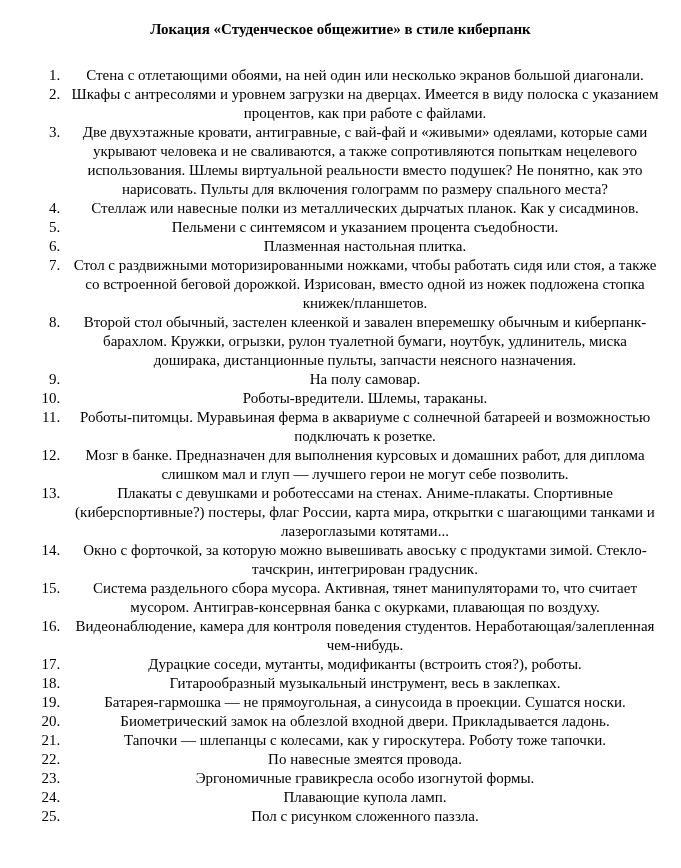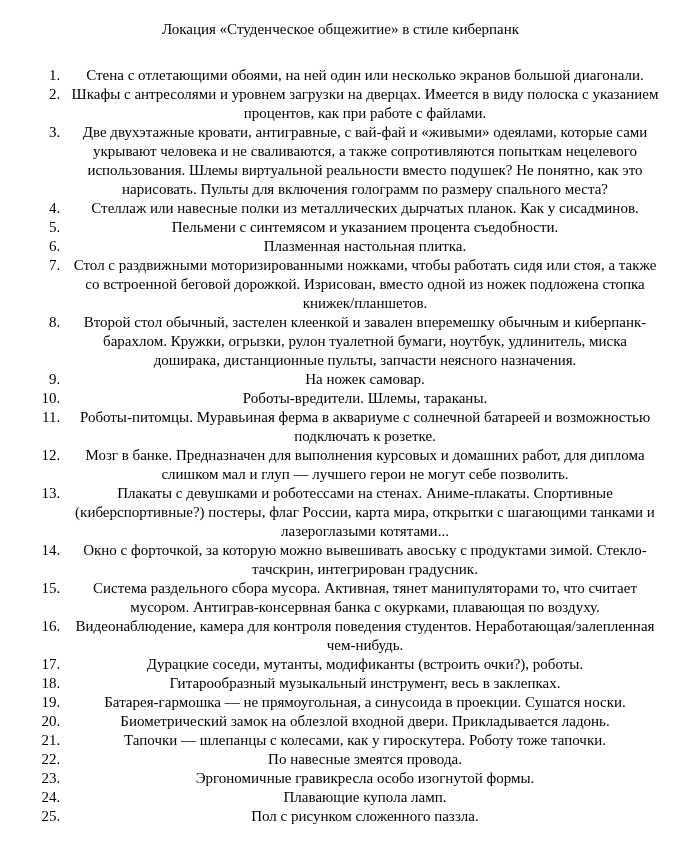--- a/index.html
+++ b/index.html
@@ -13,21 +13,21 @@
     box-sizing: border-box;
     background: #ffffff;
     color: #000000;
     font-family: "Liberation Serif", serif;
     font-size: 15px;
     line-height: 19px;
     padding: 18px 20px 12px 20px;
   }
   .doc-title {
     font-size: 15px;
-    font-weight: normal;
+    font-weight: bold;
     text-align: center;
     margin: 2px 0 27px 0;
   }
   .list-intro {
     margin: 0 0 5px 0;
   }
   ol.idea-list {
     margin: 0;
     padding: 0 0 0 44px;
   }
@@ -44,29 +44,29 @@
   <div class="doc-title">Локация «Студенческое общежитие» в стиле киберпанк</div>
   <ol class="idea-list">
     <li>Стена с отлетающими обоями, на ней один или несколько экранов большой диагонали.</li>
     <li>Шкафы с антресолями и уровнем загрузки на дверцах. Имеется в виду полоска с указанием процентов, как при работе с файлами.</li>
     <li>Две двухэтажные кровати, антигравные, с вай-фай и «живыми» одеялами, которые сами укрывают человека и не сваливаются, а также сопротивляются попыткам нецелевого использования. Шлемы виртуальной реальности вместо подушек? Не понятно, как это нарисовать. Пульты для включения голограмм по размеру спального места?</li>
     <li>Стеллаж или навесные полки из металлических дырчатых планок. Как у сисадминов.</li>
     <li>Пельмени с синтемясом и указанием процента съедобности.</li>
     <li>Плазменная настольная плитка.</li>
     <li>Стол с раздвижными моторизированными ножками, чтобы работать сидя или стоя, а также со встроенной беговой дорожкой. Изрисован, вместо одной из ножек подложена стопка книжек/планшетов.</li>
     <li>Второй стол обычный, застелен клеенкой и завален вперемешку обычным и киберпанк-барахлом. Кружки, огрызки, рулон туалетной бумаги, ноутбук, удлинитель, миска доширака, дистанционные пульты, запчасти неясного назначения.</li>
-    <li>На ножек самовар.</li>
+    <li>На полу самовар.</li>
     <li>Роботы-вредители. Шлемы, тараканы.</li>
     <li>Роботы-питомцы. Муравьиная ферма в аквариуме с солнечной батареей и возможностью подключать к розетке.</li>
     <li>Мозг в банке. Предназначен для выполнения курсовых и домашних работ, для диплома слишком мал и глуп — лучшего герои не могут себе позволить.</li>
     <li>Плакаты с девушками и роботессами на стенах. Аниме-плакаты. Спортивные (киберспортивные?) постеры, флаг России, карта мира, открытки с шагающими танками и лазероглазыми котятами...</li>
     <li>Окно с форточкой, за которую можно вывешивать авоську с продуктами зимой. Стекло-тачскрин, интегрирован градусник.</li>
     <li>Система раздельного сбора мусора. Активная, тянет манипуляторами то, что считает мусором. Антиграв-консервная банка с окурками, плавающая по воздуху.</li>
     <li>Видеонаблюдение, камера для контроля поведения студентов. Неработающая/залепленная чем-нибудь.</li>
-    <li>Дурацкие соседи, мутанты, модификанты (встроить очки?), роботы.</li>
+    <li>Дурацкие соседи, мутанты, модификанты (встроить стоя?), роботы.</li>
     <li>Гитарообразный музыкальный инструмент, весь в заклепках.</li>
     <li>Батарея-гармошка — не прямоугольная, а синусоида в проекции. Сушатся носки.</li>
     <li>Биометрический замок на облезлой входной двери. Прикладывается ладонь.</li>
     <li>Тапочки — шлепанцы с колесами, как у гироскутера. Роботу тоже тапочки.</li>
     <li>По навесные змеятся провода.</li>
     <li>Эргономичные гравикресла особо изогнутой формы.</li>
     <li>Плавающие купола ламп.</li>
     <li>Пол с рисунком сложенного паззла.</li>
   </ol>
 </div>

